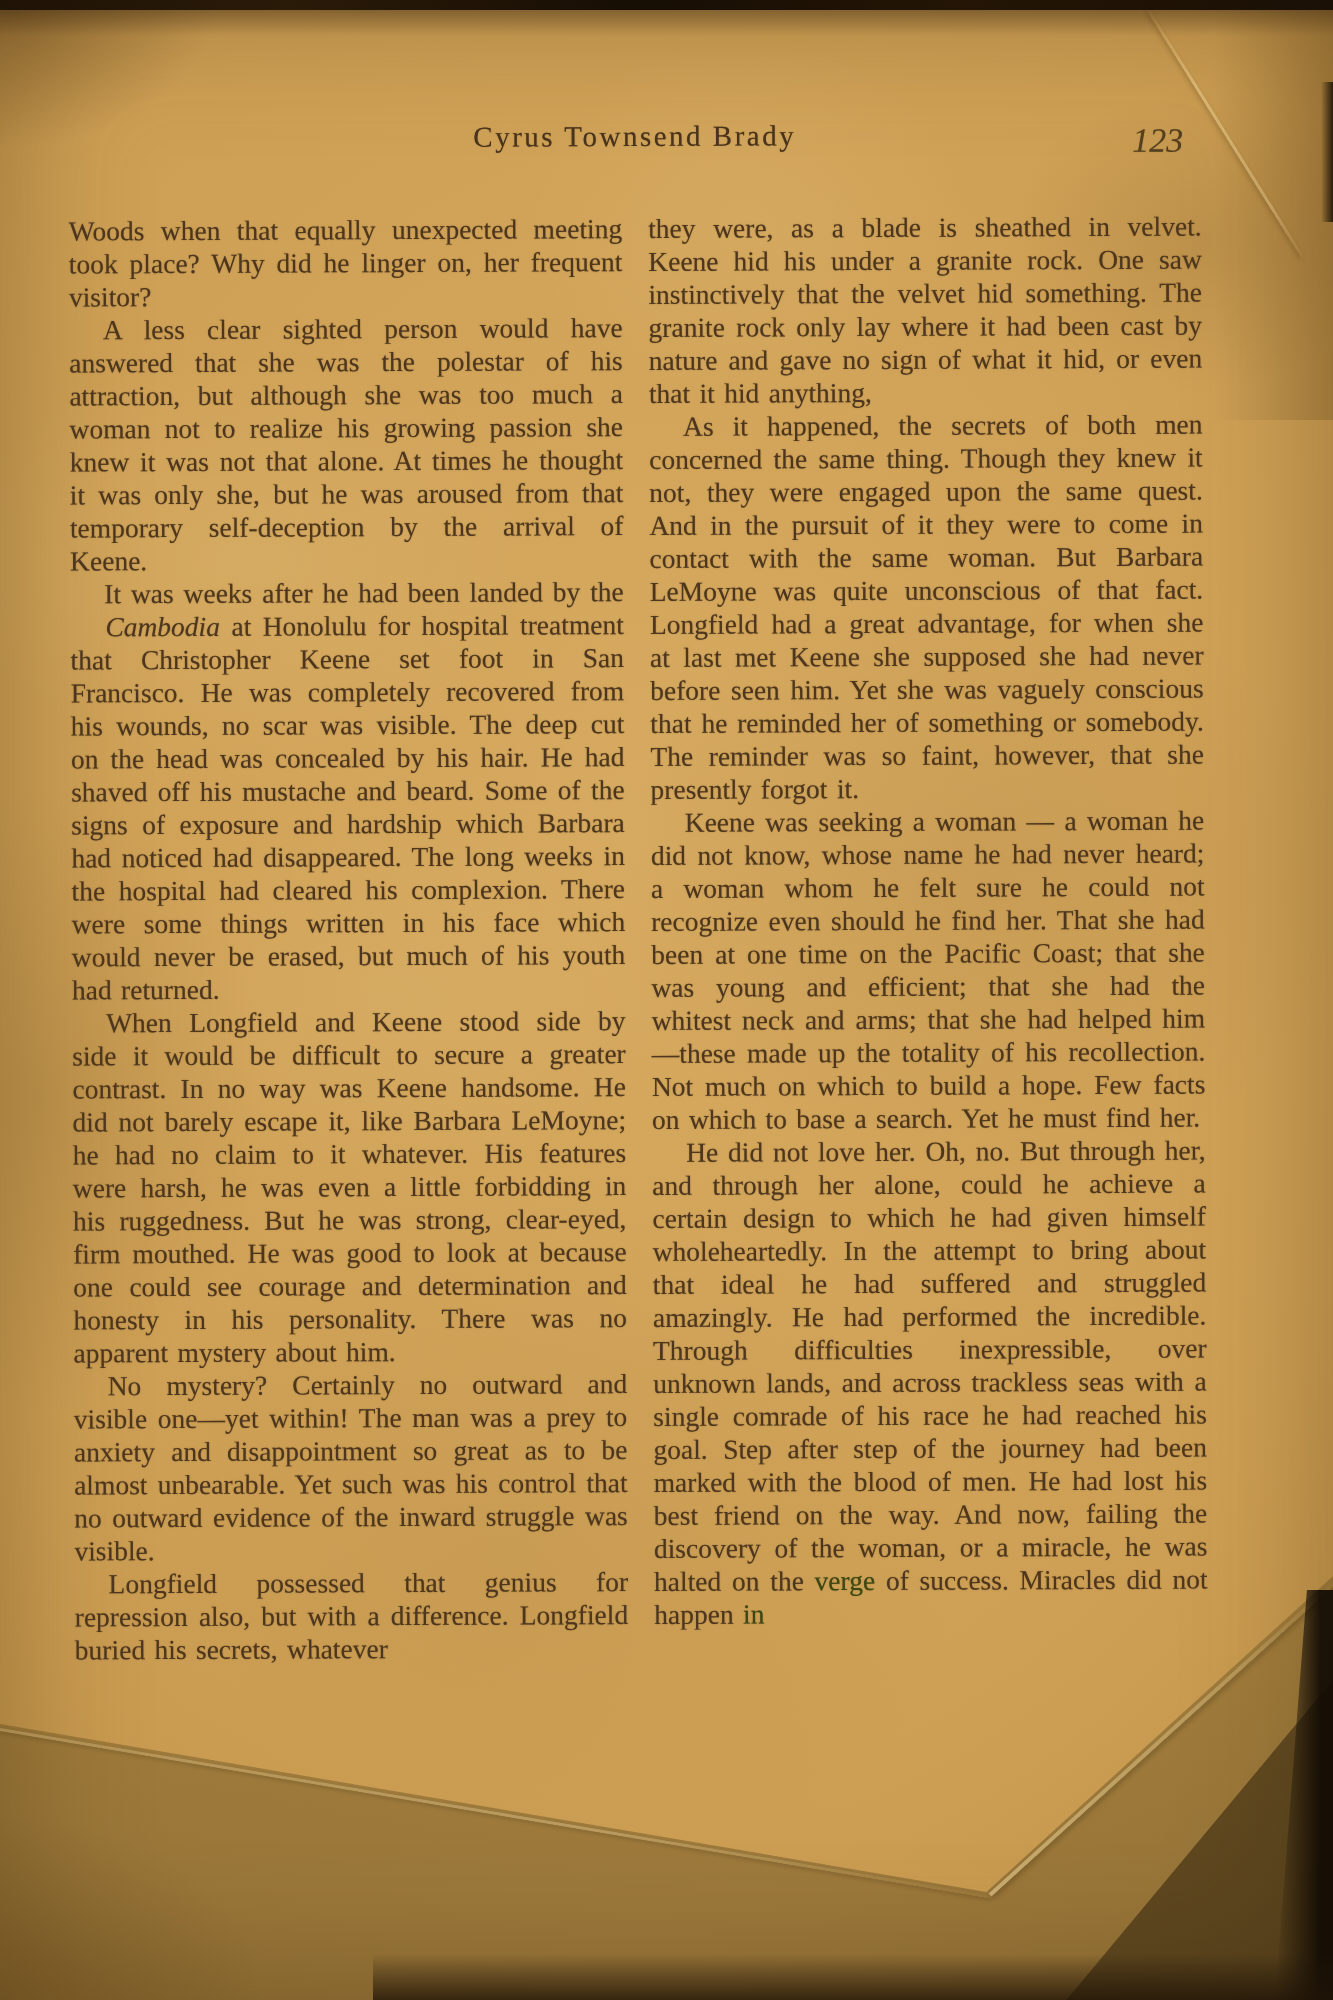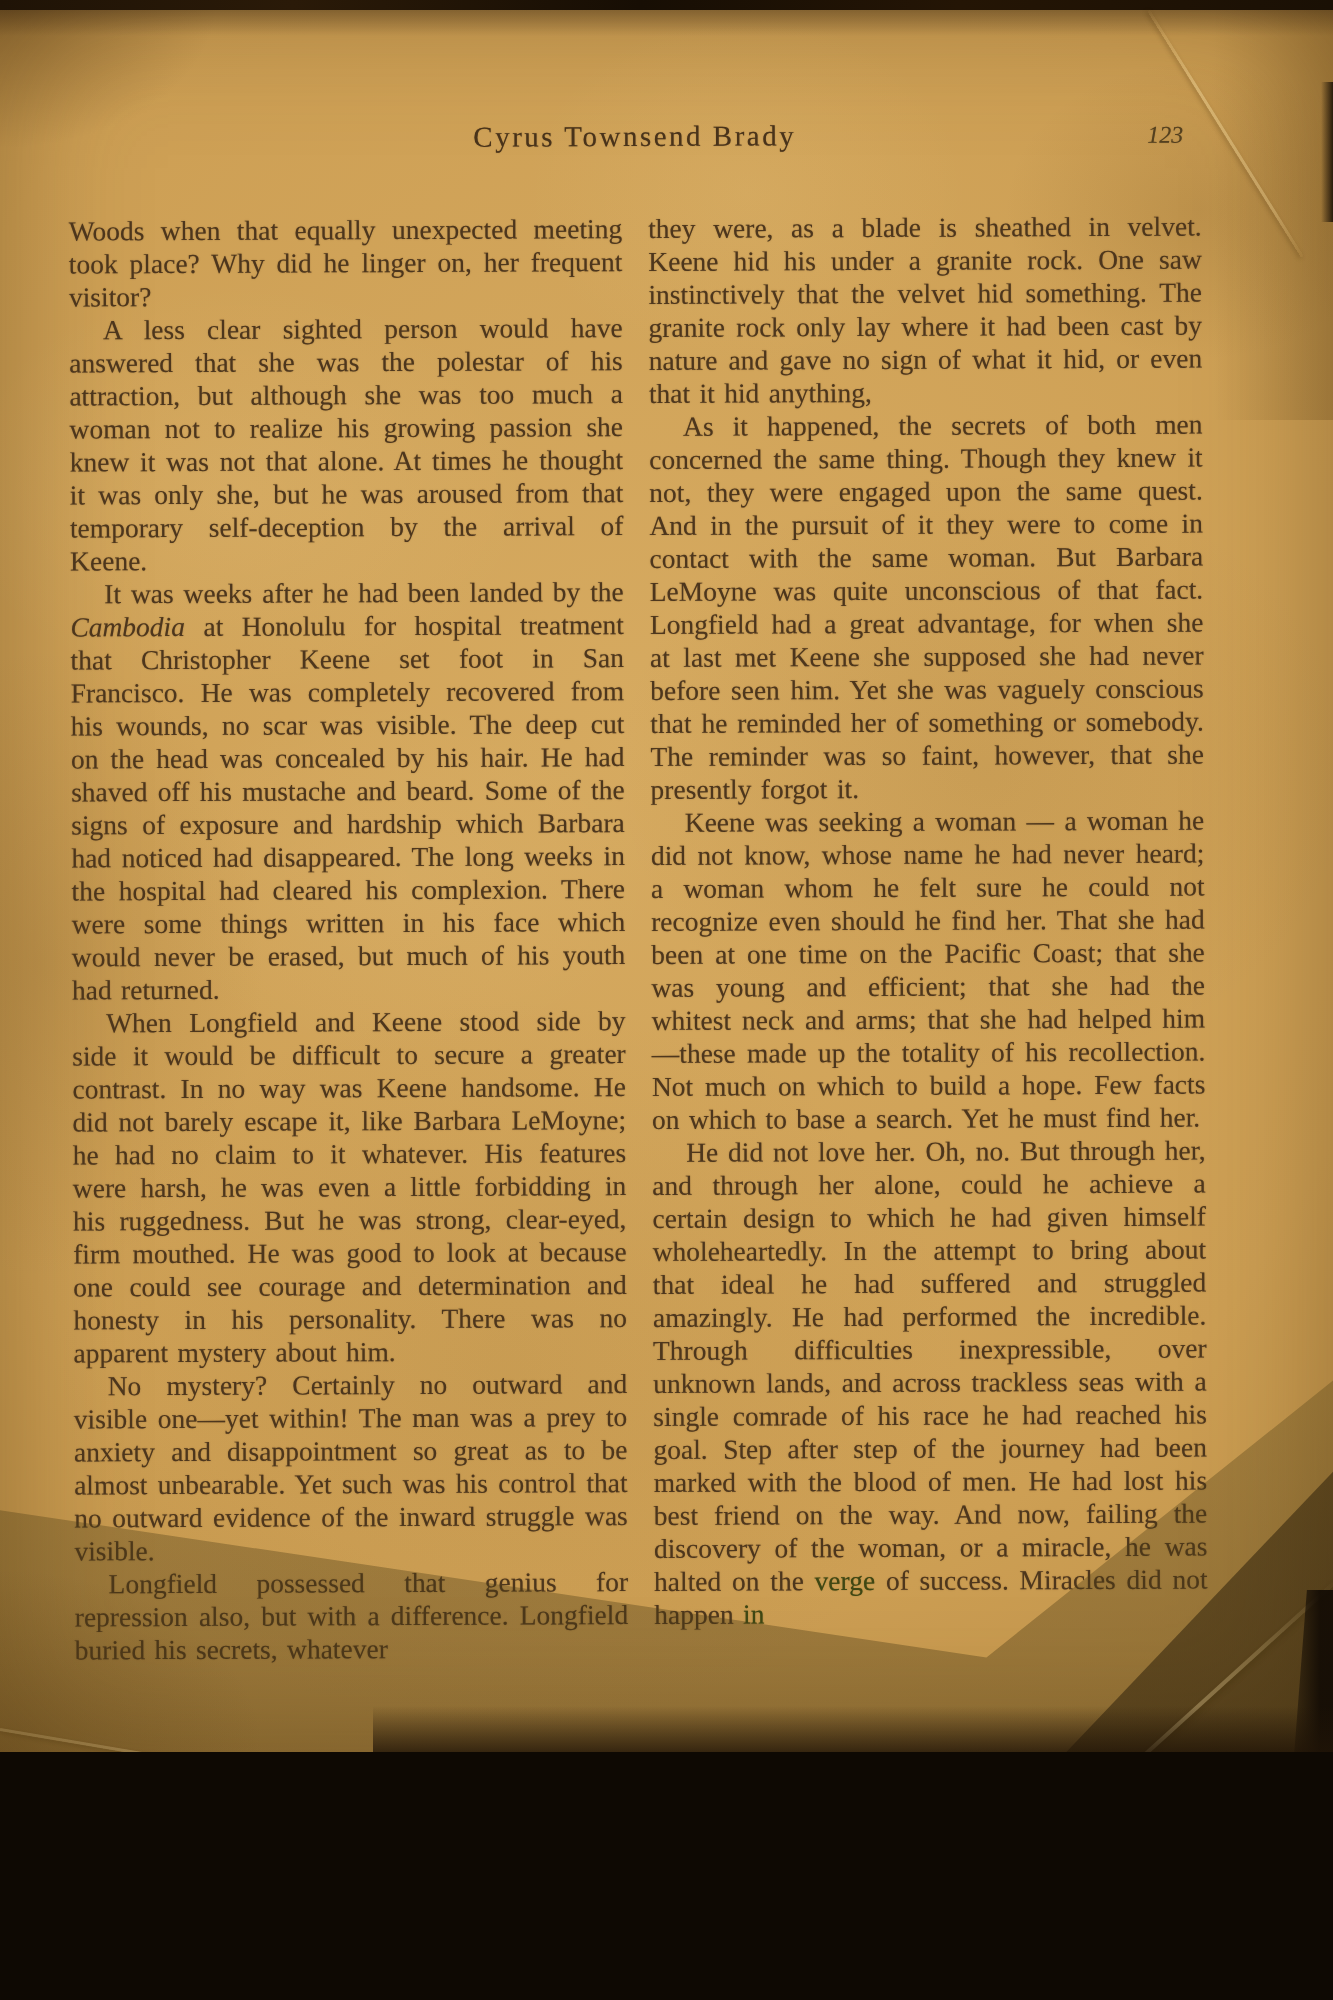--- a/index.html
+++ b/index.html
@@ -2,21 +2,21 @@
 <html><head>
 <meta charset="utf-8">
 <style>
   html,body{margin:0;padding:0;}
   body{
     width:1333px;height:2000px;overflow:hidden;
     font-family:"Liberation Serif","DejaVu Serif",serif;
     background:#0e0903;
   }
   .scan{
-    position:relative;width:1333px;height:1752px;overflow:hidden;
+    position:relative;width:1333px;height:2000px;overflow:hidden;
     background:
       radial-gradient(ellipse 130% 110% at 48% 42%, #d6aa60 0%, #cd9f54 45%, #bd9046 68%, #a67c37 88%, #8e682a 100%);
     box-shadow: inset 0 0 140px rgba(92,62,20,0.45);
   }
   
   .scan::before{
     content:"";position:absolute;inset:0;pointer-events:none;
     background:
       radial-gradient(ellipse 420px 300px at 18% 28%, rgba(255,236,182,0.09), transparent 70%),
       radial-gradient(ellipse 520px 420px at 74% 44%, rgba(118,84,30,0.10), transparent 72%),
@@ -96,38 +96,38 @@
   }
   .header{position:absolute;top:120px;left:0;width:100%;height:44px;}
   .header .title{
     display:block;text-align:center;
     font-size:29px;letter-spacing:2.5px;
     color:#49331a;
     text-shadow:0 0 1px rgba(73,51,26,0.6);
   }
   .header .pagenum{
     position:absolute;right:18px;top:4px;
-    font-size:24px;font-style:italic;color:#54401f;
+    font-size:34px;font-style:italic;color:#54401f;
     text-shadow:0 0 1px rgba(84,64,31,0.55);
   }
   .columns{
     position:absolute;top:212px;left:0;width:100%;
     display:flex;gap:26px;
   }
   .col{flex:1 1 0;min-width:0;}
   .col p{
     margin:0;
     font-size:27.5px;line-height:33px;
     text-align:justify;
     word-spacing:2.5px;
     color:rgba(74,52,27,0.95);
     text-shadow:0 0 1.2px rgba(92,64,32,0.65);
   }
   .col p.indent{text-indent:34px;}
-  .col p i{font-style:italic;}
+  .col p i{font-style:italic;margin-left:35px;}
   .tint{color:#3f4713;font-weight:normal;text-shadow:0 0 1px rgba(60,66,16,0.7);}
 </style>
 </head>
 <body>
 
 <div class="scan">
   <div class="corner-tl-shade"></div>
   <div class="shade-right-top"></div>
   <div class="edge-top"></div>
   <div class="edge-top-fade"></div>

